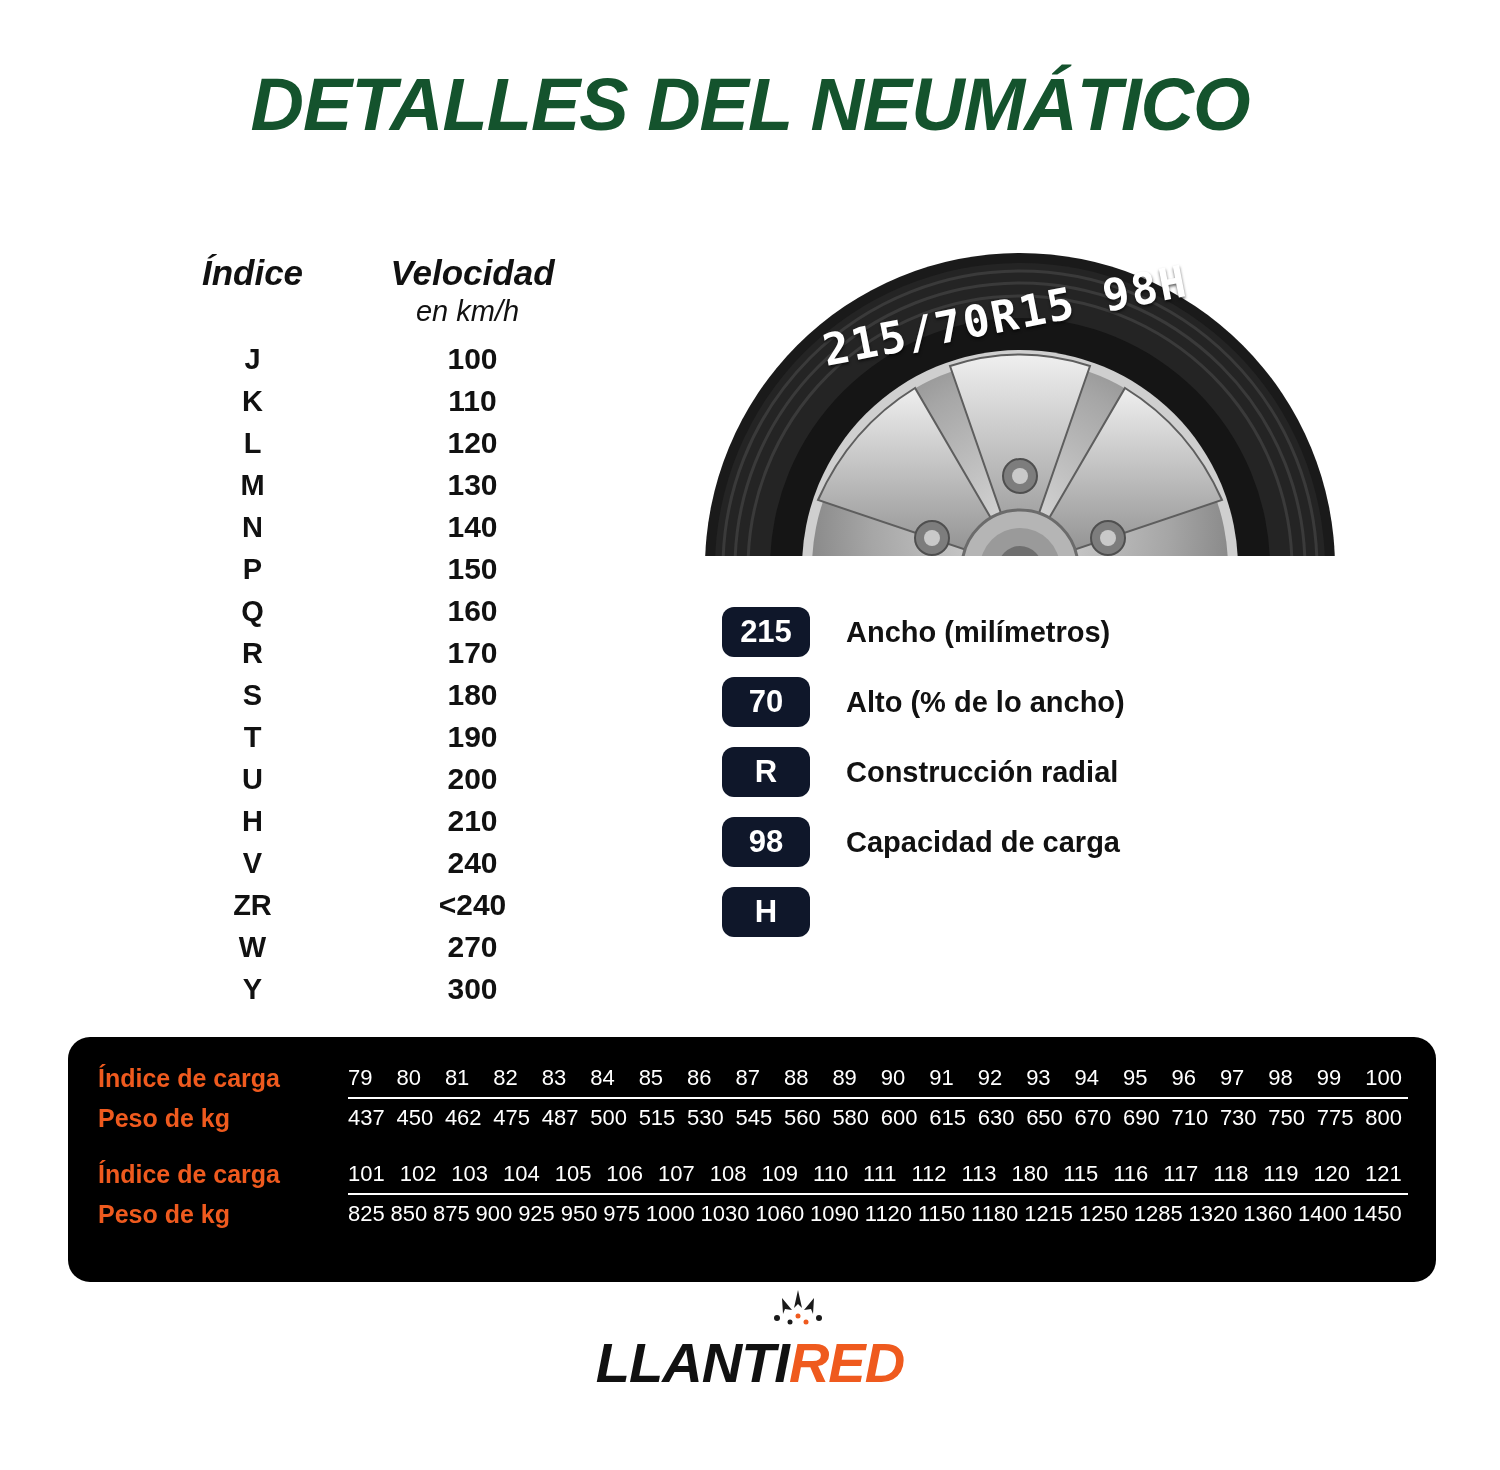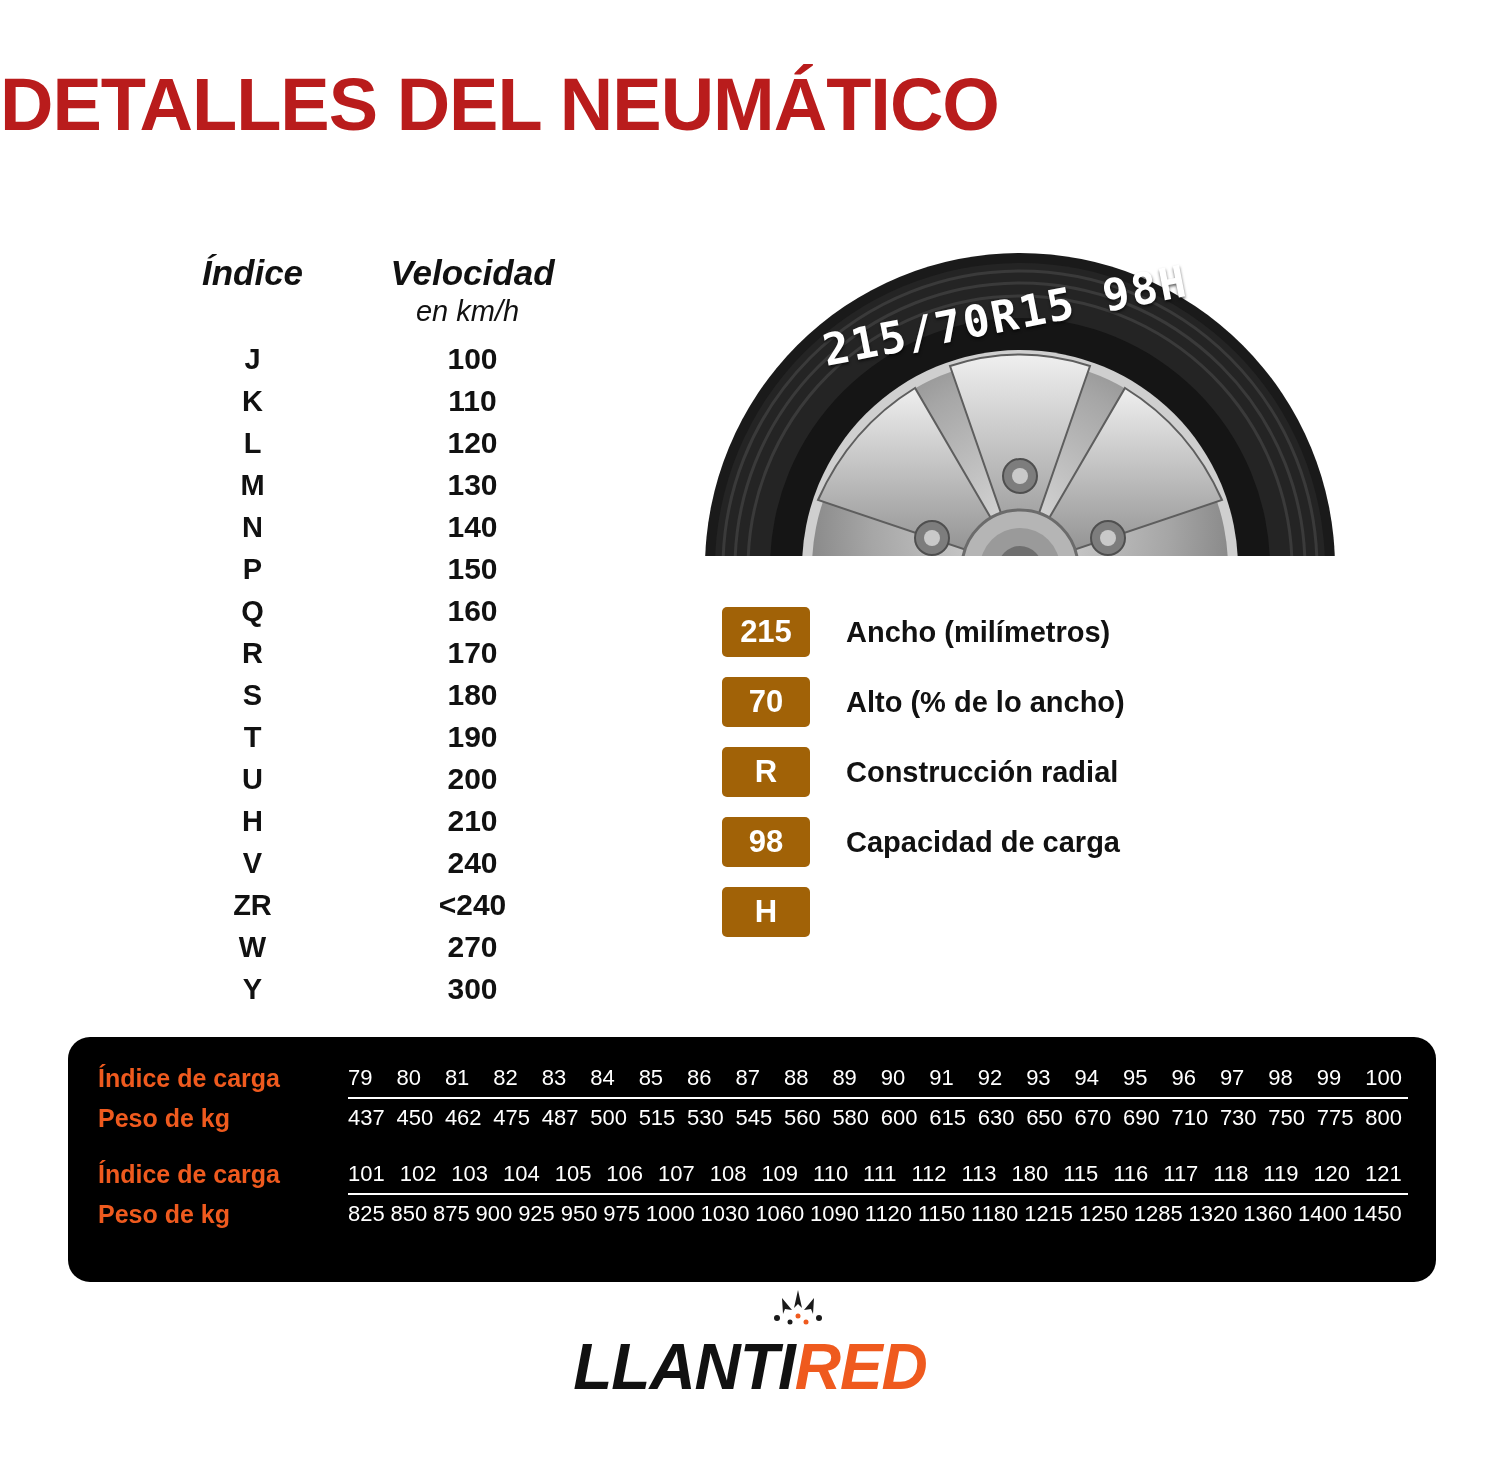--- a/index.html
+++ b/index.html
@@ -10,25 +10,27 @@
     font-family: "Liberation Sans", sans-serif;
     color: #111111;
     overflow: hidden;
   }
   .page { position: relative; width: 1500px; height: 1470px; }
 
   
   .title {
     position: absolute;
     top: 62px; left: 0; width: 1500px;
+    text-align: center;
     font-size: 74px;
     font-weight: bold;
     letter-spacing: -1px;
+    font-style: italic;
     transform: skewX(-0deg);
-    color: #b91c1c;
+    color: #14532d;
   }
 
   
   .speed-table {
     position: absolute;
     top: 253px; left: 150px;
     width: 440px;
   }
   .speed-head {
     display: flex;
@@ -102,23 +104,23 @@
     top: 597px; left: 722px;
     width: 700px;
   }
   .legend-row {
     display: flex;
     align-items: center;
     height: 70px;
   }
   .legend-badge {
     width: 88px; height: 50px;
-    background: #a16207;
+    background: #0f172a;
     color: #ffffff;
-    border-radius: 5px;
+    border-radius: 12px;
     display: flex;
     align-items: center;
     justify-content: center;
     font-size: 31px;
     font-weight: bold;
     flex: 0 0 auto;
   }
   .legend-label {
     margin-left: 36px;
     font-size: 29px;
@@ -179,21 +181,21 @@
   .logo {
     display: inline-block;
     position: relative;
   }
   .logo-spark {
     position: absolute;
     top: -42px; left: 50%;
     transform: translateX(18px);
   }
   .logo-text {
-    font-size: 64px;
+    font-size: 56px;
     font-weight: bold;
     font-style: italic;
     letter-spacing: -1px;
   }
   .logo-text .part-a { color: #111111; }
   .logo-text .part-b { color: #ef5a1e; }
 </style>
 </head>
 <body>
 

